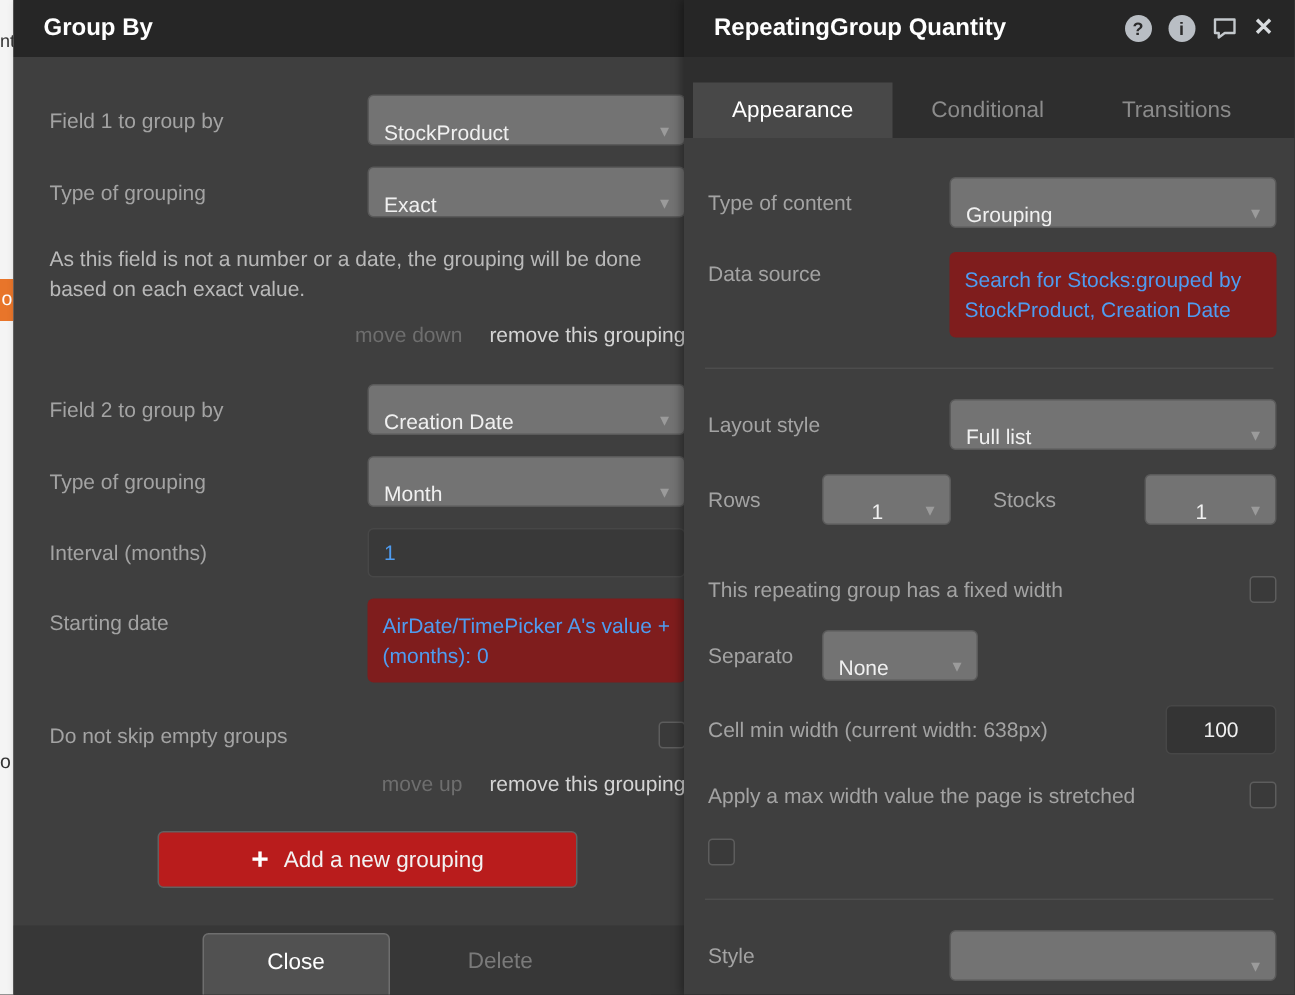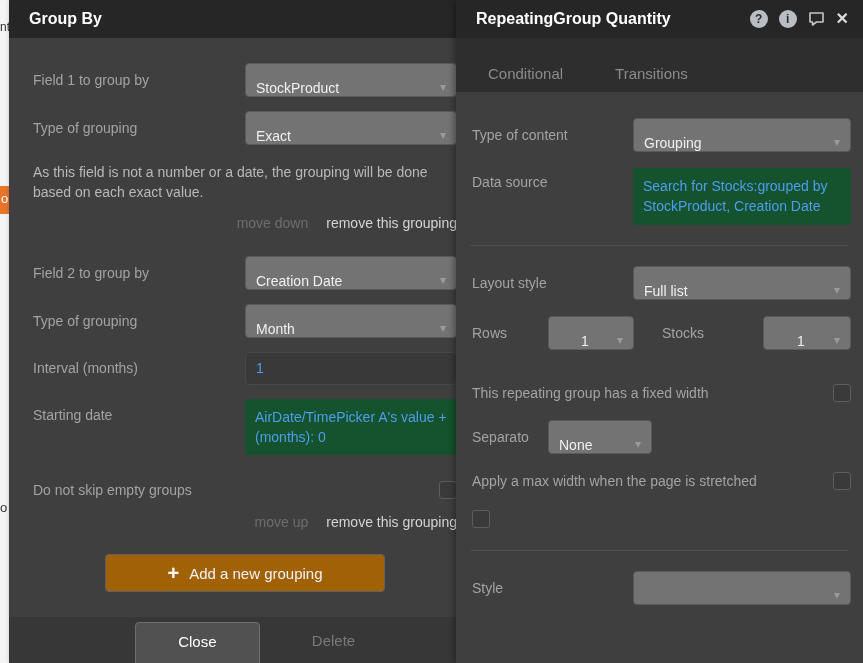--- a/index.html
+++ b/index.html
@@ -92,26 +92,26 @@
   
   .gb-body { padding-top: 18px; }
   .note { padding: 10px 24px 4px; color: #b9b9b9; font-size: 14px; line-height: 1.45; }
   .links { display: flex; justify-content: flex-end; gap: 18px; padding: 8px 24px 6px; font-size: 14px; }
   .link-disabled { color: #6e6e6e; cursor: default; }
   .link { color: #d4d4d4; cursor: pointer; }
   .mt12 { margin-top: 12px; }
   .row-top { align-items: flex-start; }
   .row-top .lbl { padding-top: 8px; }
   .expr-box {
-    background: #14532d; border-radius: 4px; padding: 8px 10px;
+    background: #7f1d1d; border-radius: 4px; padding: 8px 10px;
     color: #4f9cf0; font-size: 14px; line-height: 1.45; cursor: text;
   }
   .add-btn {
     margin: 18px auto 0; width: 280px; height: 38px;
-    background: #a16207; border: 1px solid #616161; border-radius: 4px;
+    background: #b91c1c; border: 1px solid #616161; border-radius: 4px;
     display: flex; align-items: center; justify-content: center; gap: 10px;
     color: #f2f2f2; font-size: 15px; cursor: pointer;
   }
   .plus-icon::before { content: "+"; font-size: 20px; font-weight: 700; color: #ffffff; line-height: 1; }
   .gb-footer {
     position: absolute; left: 0; right: 0; bottom: 0; height: 46px;
     background: #373737; display: flex; justify-content: center; align-items: flex-start; gap: 52px;
   }
   .close-btn {
     margin-top: 5px; width: 125px; height: 48px;
@@ -255,20 +255,21 @@
       <span style="display:flex;cursor:pointer;">
         <svg width="17" height="16" viewBox="0 0 17 16">
             <path d="M2 2h13v9H8.5L4.5 14v-3H2z" fill="none" stroke="#c3c8cc" stroke-width="1.6" stroke-linejoin="round"></path>
           </svg>
       </span>
       <span class="close-x"></span>
     </div>
   </div>
 
   <div class="tabbar">
+    <span class="tab active">Appearance</span>
     <span class="tab">Conditional</span>
     <span class="tab">Transitions</span>
   </div>
 
   <div class="pe-body">
 
     <div class="prow mt8">
       <span class="lbl">Type of content</span>
       <div class="dropdown pctl">
         <span class="dd-value">Grouping</span>
@@ -305,23 +306,29 @@
       <span class="checkbox"></span>
     </div>
 
     <div class="prow">
       <span class="lbl lbl-fixed">Separato</span>
       <div class="dropdown dd-sep">
         <span class="dd-value">None</span>
       </div>
     </div>
 
+    <div class="prow">
+      <span class="lbl">Cell min width (current width: 638px)</span>
+      <div class="textinput num-input">
+        <span>100</span>
+      </div>
+    </div>
 
     <div class="prow chk-row">
-      <span class="lbl">Apply a max width when the page is stretched</span>
+      <span class="lbl">Apply a max width value the page is stretched</span>
       <span class="checkbox"></span>
     </div>
 
     <div class="prow chk-row">
       <span class="checkbox"></span>
     </div>
 
     <div class="divider"></div>
 
     <div class="prow">

